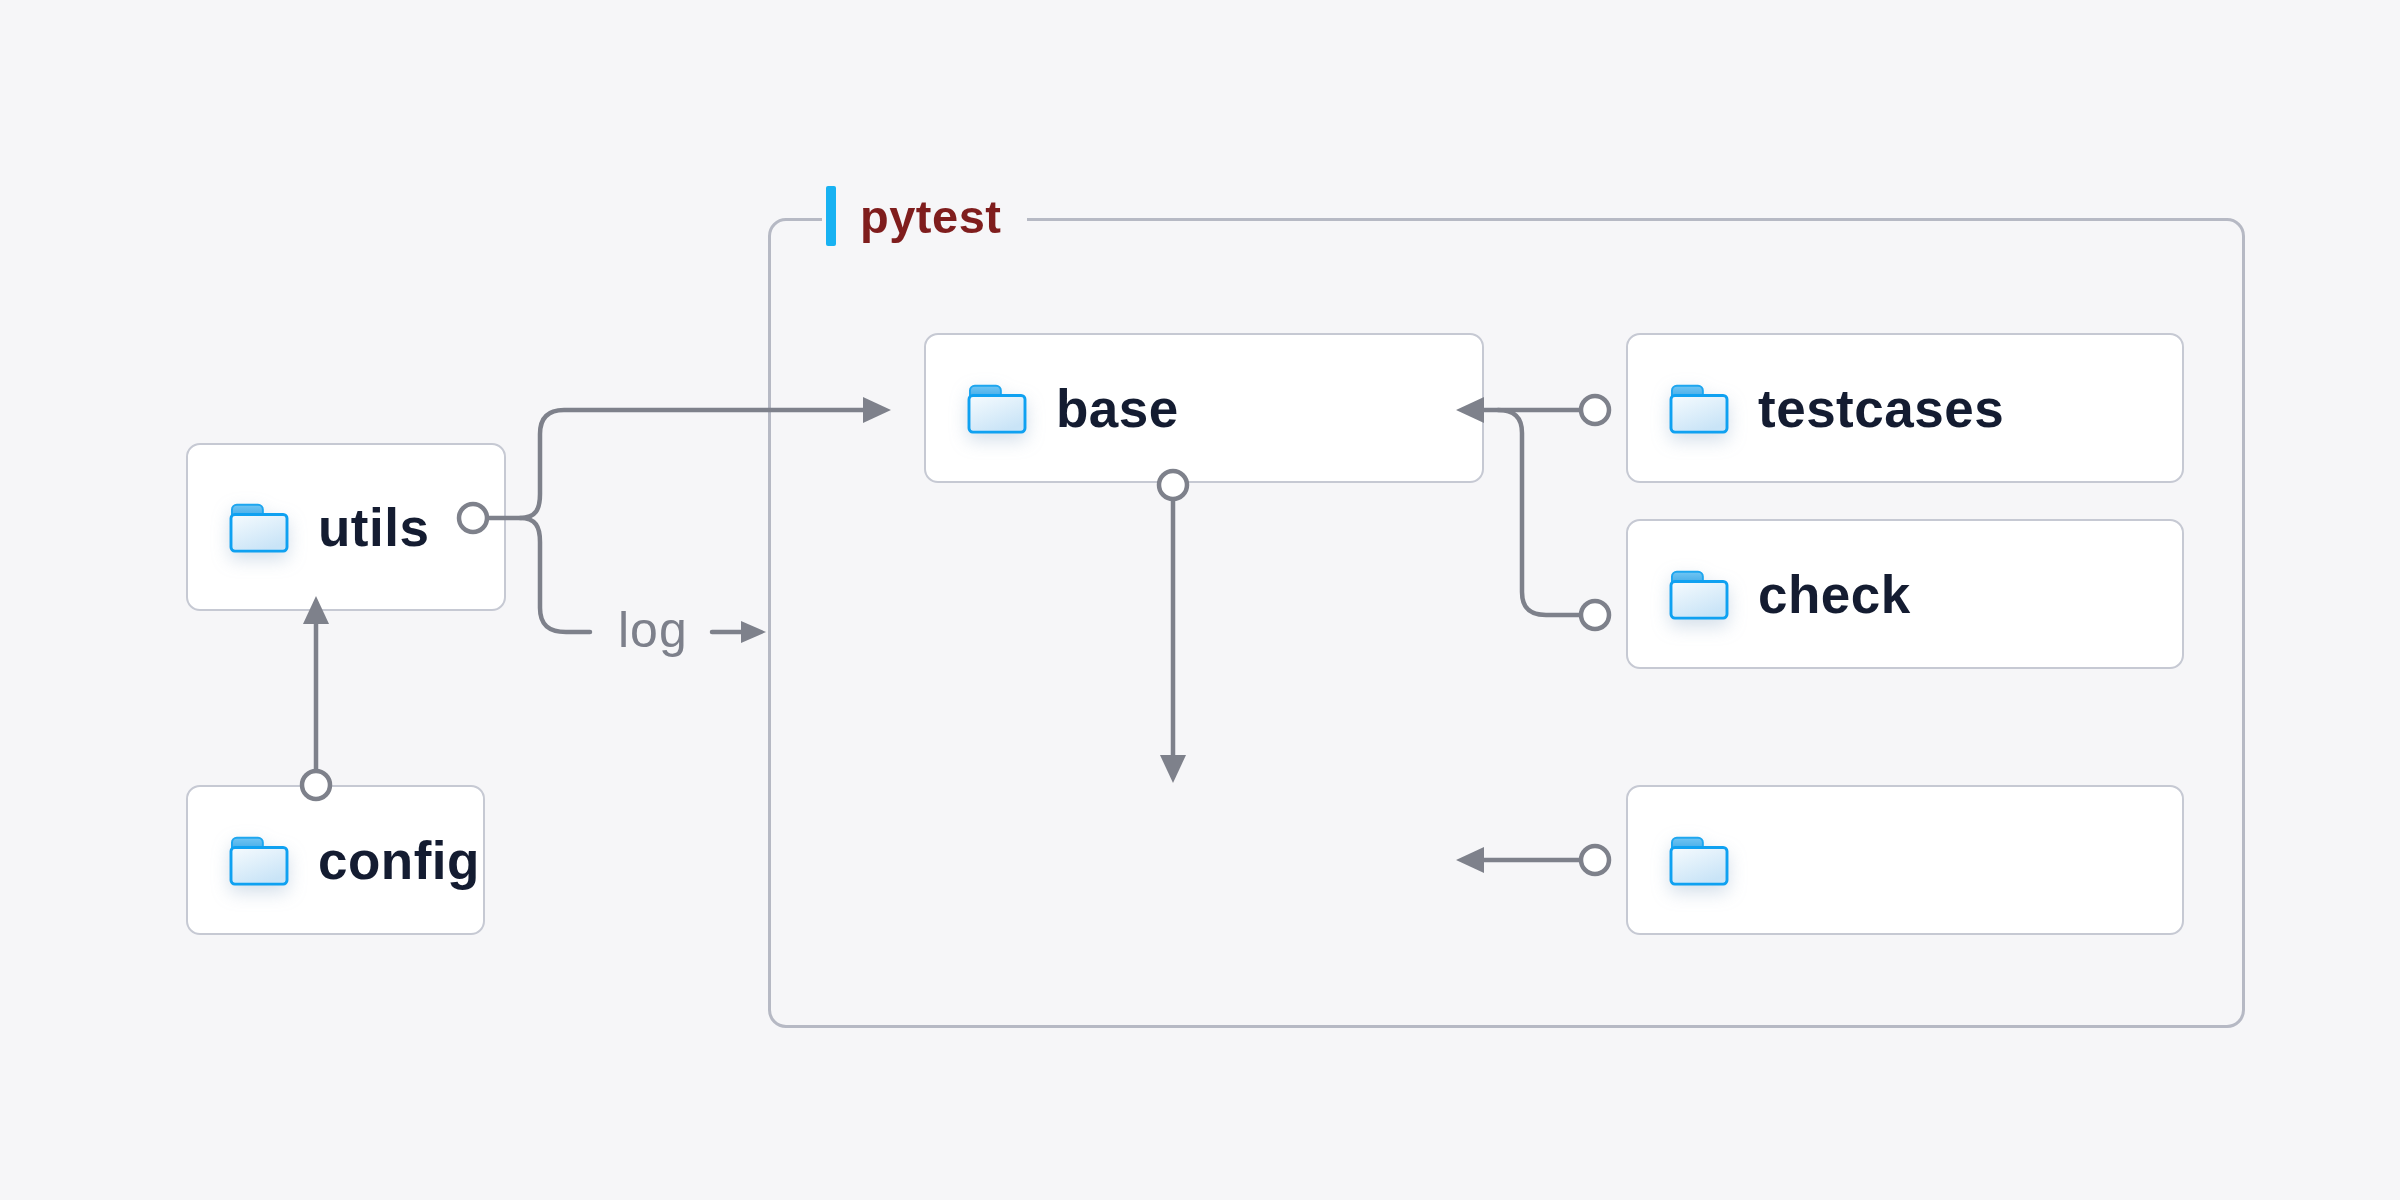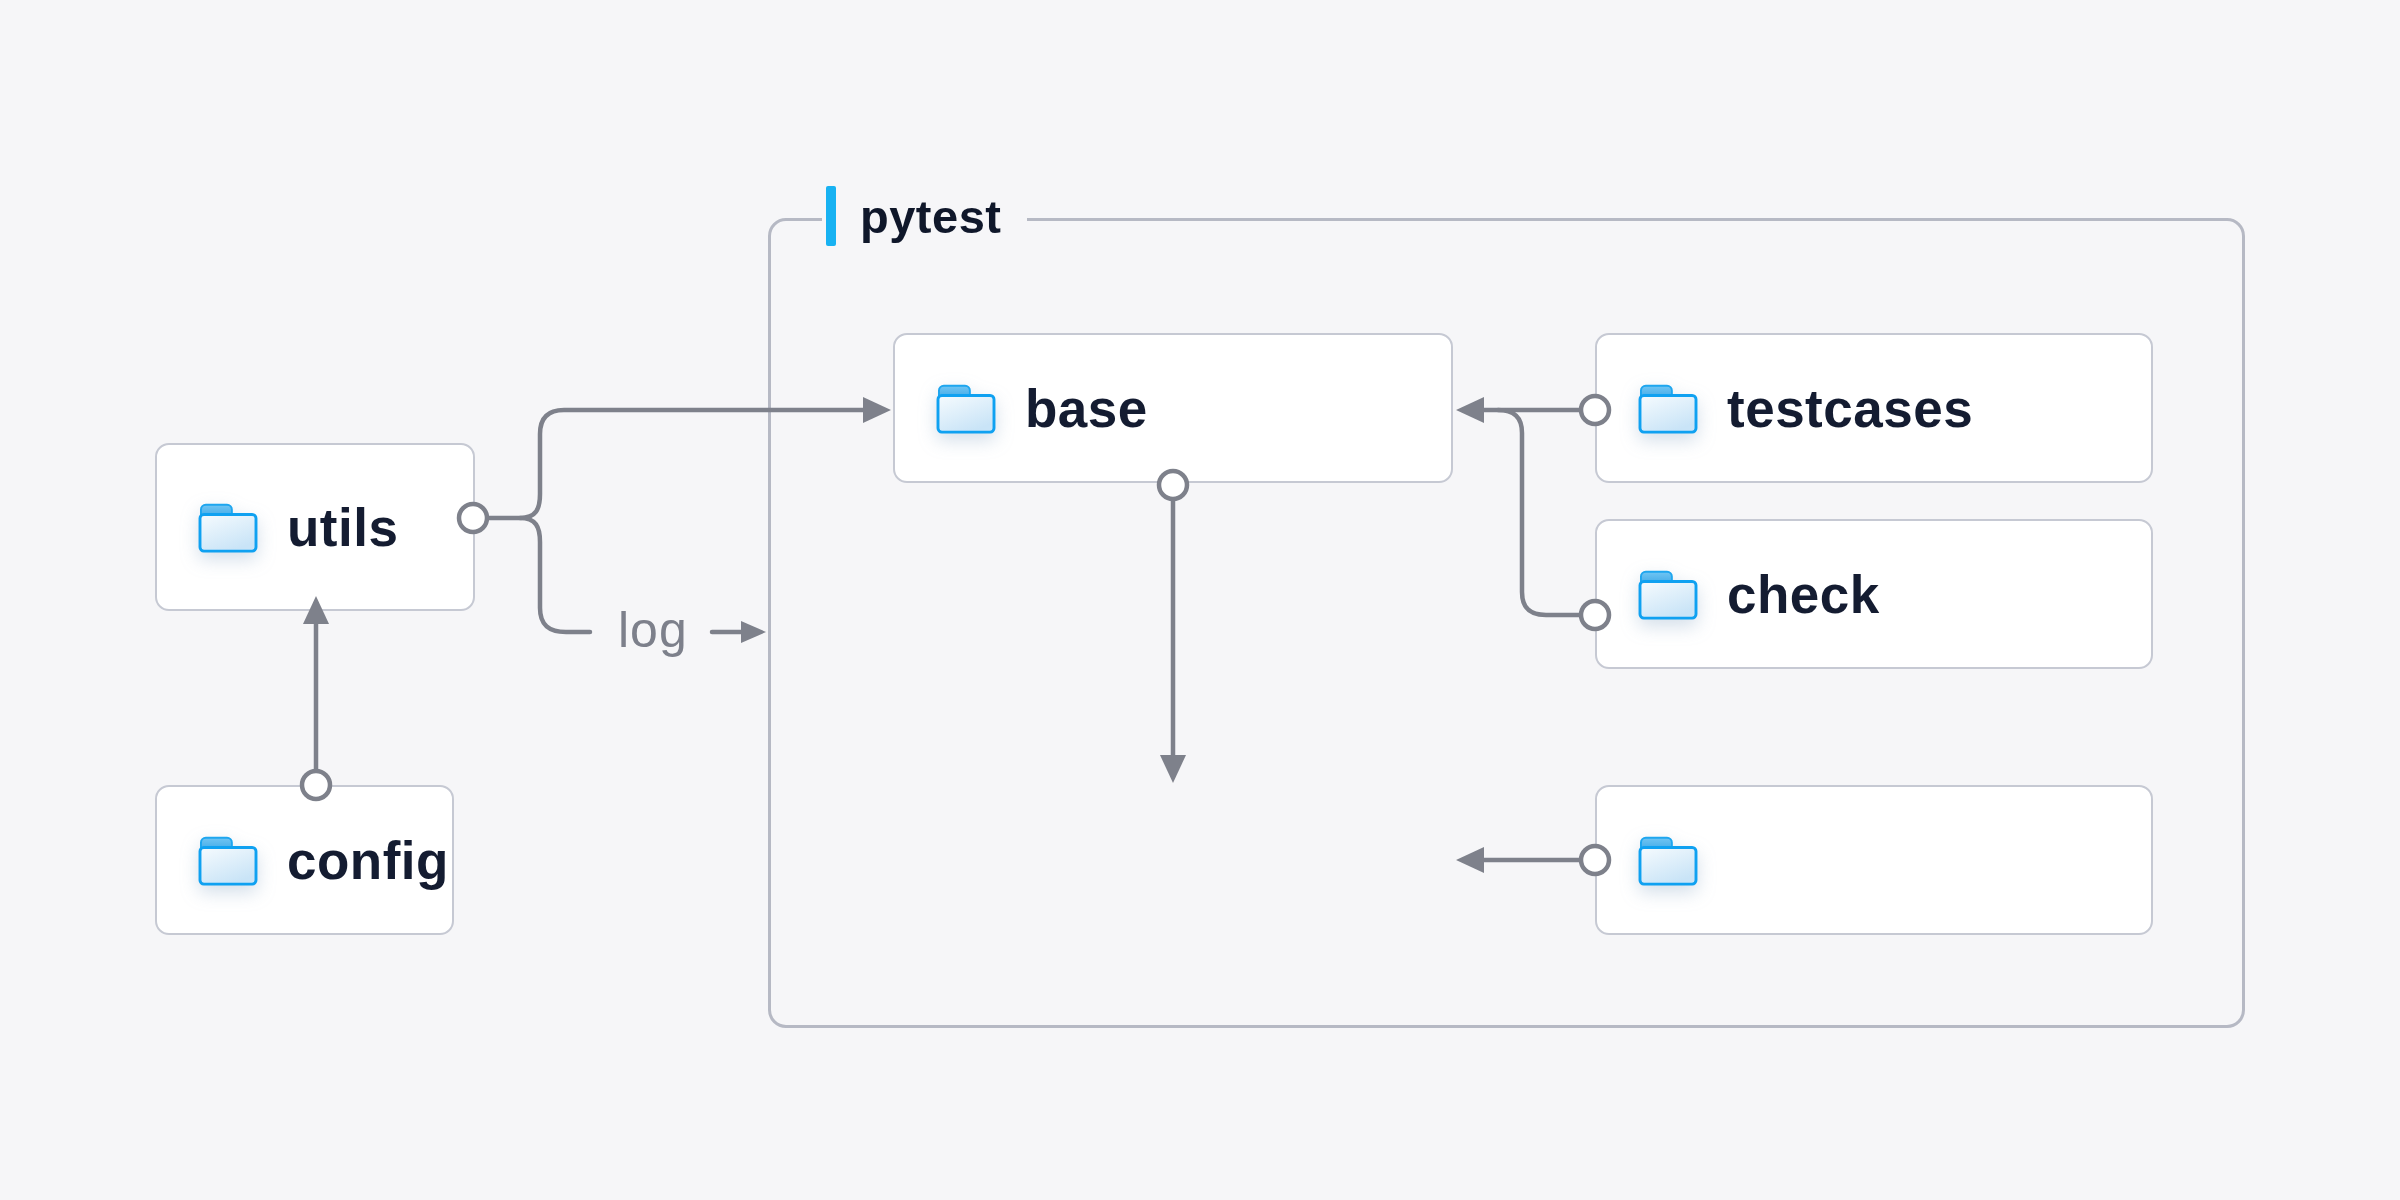--- a/index.html
+++ b/index.html
@@ -38,34 +38,35 @@
   }
   .accent-bar{
     width:10px;
     height:60px;
     background:#18b2f2;
     border-radius:2px;
   }
   .group-label-text{
     font-size:47px;
     font-weight:600;
-    color:#0f172a;
+    color:#7f1d1d;
     letter-spacing:.5px;
   }
   .node{
     position:absolute;
     display:flex;
     align-items:center;
     gap:26px;
     padding-left:38px;
     background:#ffffff;
     border:2.5px solid #c6c9d3;
     border-radius:14px;
     box-sizing:border-box;
     z-index:2;
+    margin-left:31px;
   }
   .node-label{
     font-size:53px;
     font-weight:700;
     color:#141c31;
     letter-spacing:.5px;
   }
   .folder{
     filter:drop-shadow(0 7px 9px rgba(100,140,180,.28));
     flex:0 0 auto;

